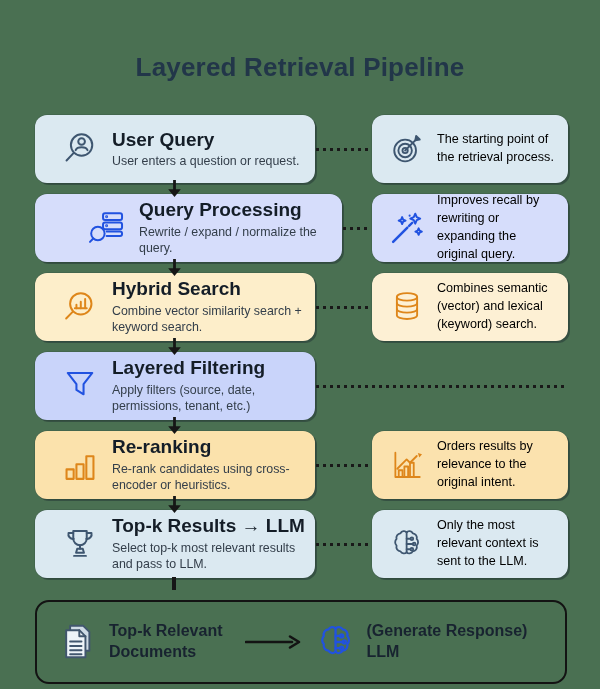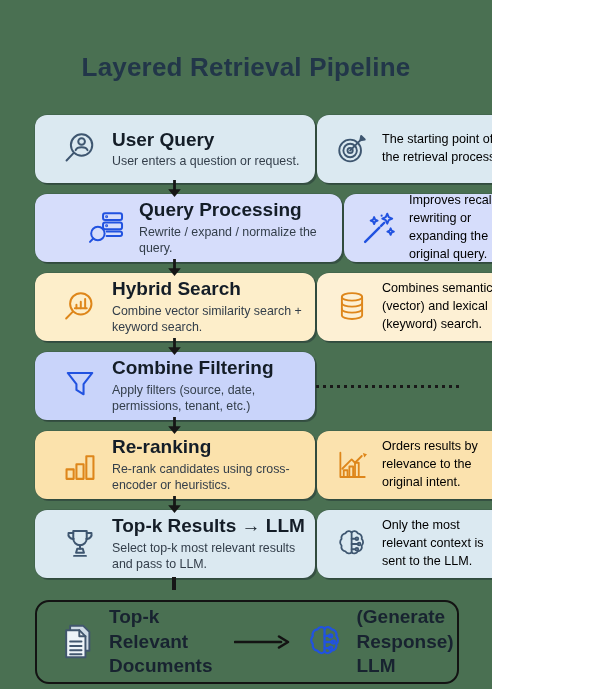--- a/index.html
+++ b/index.html
@@ -1,17 +1,17 @@
 <!DOCTYPE html>
 <html><head>
 <meta charset="utf-8">
 <style>
   html,body{margin:0;padding:0;}
   .canvas{
-    width:492px;height:689px;position:relative;overflow:hidden;
+    width:600px;height:689px;position:relative;overflow:hidden;
     font-family:"Liberation Sans","DejaVu Sans",sans-serif;
   }
   .title{
     padding-top:52px;text-align:center;font-size:26px;font-weight:700;
     letter-spacing:.2px;
   }
   .rows{margin-top:32px;}
   .row{display:flex;height:68px;margin:0 32px 0 35px;align-items:stretch;}
   .main-box{
     width:280px;border-radius:12px;display:flex;align-items:center;flex:none;
@@ -34,21 +34,21 @@
   .nicon{width:36px;height:36px;margin:0 12px 0 17px;}
   .n{font-size:12.6px;color:#000000;line-height:1.42;padding-right:8px;}
   .gap{height:11px;position:relative;margin:0 32px 0 35px;}
   .down-arrow{position:absolute;left:131px;top:-3.5px;width:17px;height:18px;}
   .vline{position:absolute;left:137px;top:-1px;width:3.5px;height:13px;background:#161616;}
   .footer{
     margin:11px 33px 0 35px;height:80px;border:2.5px solid #131313;
     border-radius:14px;display:flex;align-items:center;
   }
   .ficon{width:42px;height:42px;margin:0 10px 0 20px;}
-  .ftext{font-size:19px;font-weight:700;color:#182330;line-height:1.3;}
+  .ftext{font-size:16px;font-weight:700;color:#182330;line-height:1.3;}
   .farrow{width:56px;height:16px;margin:0 14px 0 22px;flex:none;}
   .fbrain{margin-left:0;}
 </style>
 </head>
 <body>
 
 <div class="canvas" style="background: rgb(74, 112, 82);">
 
   <div class="title" style="color: rgb(34, 54, 73);">Layered Retrieval Pipeline</div>
 
@@ -166,21 +166,21 @@
     </div>
 
     <div class="row">
       <div class="main-box" style="background: rgb(201, 212, 250);">
         <span class="icon micon" style="color: rgb(33, 82, 224);">
           <svg viewBox="0 0 48 48" fill="none" stroke="currentColor" stroke-width="2.6" stroke-linecap="round" stroke-linejoin="round">
             <path d="M8.5 7.5h31L28.5 21.5v13l-9-5.5v-7.5z"></path>
           </svg>
         </span>
         <div class="txt">
-          <div class="h">Combine Filtering</div>
+          <div class="h">Layered Filtering</div>
           <div class="s">Apply filters (source, date, permissions, tenant, etc.)</div>
         </div>
       </div>
       <div class="connector"></div>
     </div>
     <div class="gap">
       <svg class="down-arrow" viewBox="0 0 17 18">
         <path d="M8.5 0v11" stroke="#161616" stroke-width="2.8"></path>
         <path d="M2.2 9.2L8.5 17l6.3-7.8z" fill="#161616"></path>
       </svg>

